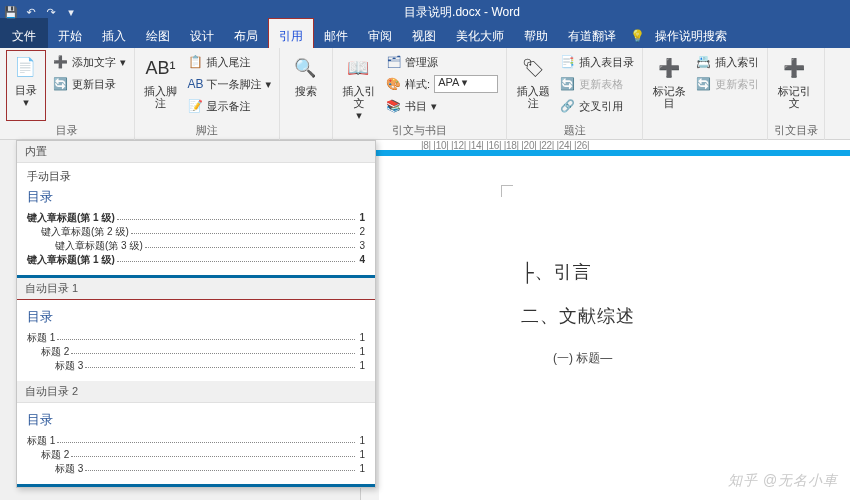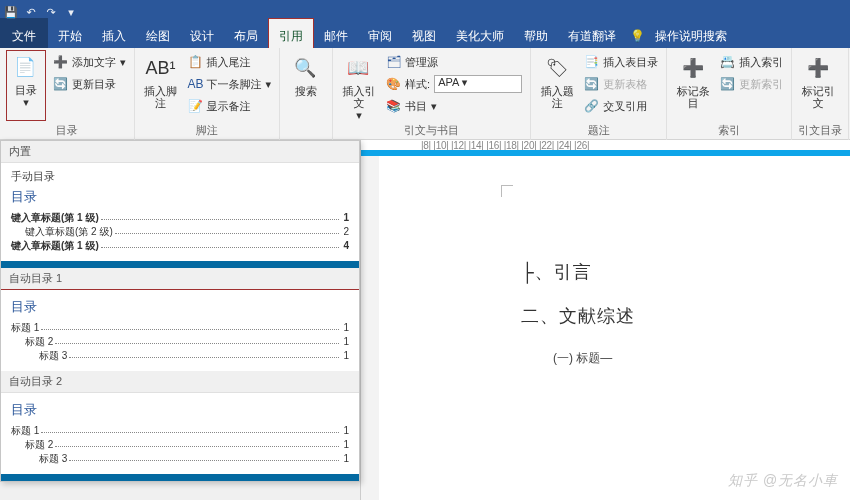--- a/index.html
+++ b/index.html
@@ -3,68 +3,69 @@
 <meta charset="utf-8">
 <style>
 *{margin:0;padding:0;box-sizing:border-box;font-family:"Microsoft YaHei",sans-serif}
 body{width:850px;height:500px;overflow:hidden;background:#f0f0f0;font-size:11px;color:#333}
 .titlebar{height:24px;background:#2b579a;color:#fff;display:flex;align-items:center;padding:0 4px;font-size:11px}
 .titlebar .qat{display:flex;gap:6px;align-items:center}
 .titlebar .qat span{width:14px;height:14px;display:flex;align-items:center;justify-content:center;opacity:.9}
 .titlebar .title{flex:1;text-align:center;font-size:12px}
 .menubar{height:24px;background:#2b579a;color:#fff;display:flex;align-items:center;font-size:12px}
 .menubar .tab{padding:0 10px;height:36px;display:flex;align-items:center;cursor:pointer}
-.menubar .tab.active{background:#f3f3f3;color:#14532d;border:1px solid #a03030;border-bottom:none}
+.menubar .tab.active{background:#f3f3f3;color:#1d4ed8;border:1px solid #a03030;border-bottom:none}
 .menubar .tab.file{background:#1e3f6f;padding:0 12px}
 .menubar .lamp{margin-left:4px;opacity:.85}
 .ribbon{height:92px;background:#f3f3f3;border-bottom:1px solid #d4d4d4;display:flex;position:relative}
 .group{border-right:1px solid #e0e0e0;padding:2px 6px 0;display:flex;flex-direction:column;height:92px}
 .group .body{flex:1;display:flex;gap:6px}
 .group .label{text-align:center;font-size:11px;color:#666;padding:2px 0}
 .bigbtn{display:flex;flex-direction:column;align-items:center;justify-content:flex-start;width:40px;padding-top:4px;cursor:pointer;font-size:11px;gap:3px}
 .bigbtn .ico{width:28px;height:28px;display:flex;align-items:center;justify-content:center;font-size:18px}
 .bigbtn .lbl{text-align:center;line-height:12px}
 .toc-big{border:1px solid #a03030;padding:2px}
 .stack{display:flex;flex-direction:column;gap:2px;font-size:11px;padding-top:2px}
 .stack .row{display:flex;align-items:center;gap:4px;height:20px;padding:0 2px;cursor:pointer;white-space:nowrap}
 .stack .row .ic{width:14px;height:14px;display:inline-flex;align-items:center;justify-content:center;font-size:12px;color:#2b579a}
 .style-sel{display:flex;align-items:center;gap:3px;font-size:11px}
 .style-sel select,.style-sel .cb{height:18px;font-size:11px;border:1px solid #ababab;background:#fff}
-.cb{width:88px;padding:0 3px}
+.cb{width:64px;padding:0 3px}
 .doc-area{position:absolute;top:140px;left:360px;right:0;bottom:0;background:#fff;border-left:1px solid #ccc}
 .ruler{height:16px;background:#fff;border-bottom:6px solid #0ea5e9;font-size:10px;color:#888;display:flex;align-items:center;padding-left:60px;gap:10px;letter-spacing:-.3px;white-space:nowrap;overflow:hidden}
 .ruler-v{position:absolute;left:0;top:16px;width:18px;bottom:0;background:#f3f3f3}
 .page{position:absolute;left:100px;top:60px;width:380px;background:#fff;padding:40px 30px 0 60px}
 .page .crop{position:absolute;left:40px;top:-15px;width:12px;height:12px;border-left:1px solid #bbb;border-top:1px solid #bbb}
 .h1{font-size:18px;font-weight:500;margin:20px 0 4px;letter-spacing:1px}
 .h2{font-size:12px;margin:22px 0 0 32px;color:#444}
 .watermark{position:absolute;right:12px;bottom:10px;color:#c9c9c9;font-size:14px;font-style:italic;letter-spacing:1px}
-.toc-menu{position:absolute;left:0;top:140px;width:360px;background:#fff;border:1px solid #c6c6c6;box-shadow:2px 2px 6px rgba(0,0,0,.2);font-size:11px;max-height:360px;overflow:hidden}
+.toc-menu{position:absolute;left:16px;top:140px;width:360px;background:#fff;border:1px solid #c6c6c6;box-shadow:2px 2px 6px rgba(0,0,0,.2);font-size:11px;max-height:360px;overflow:hidden}
 .tm-hdr{background:#f0f0f0;padding:3px 8px;font-size:11px;color:#555;border-bottom:1px solid #e0e0e0}
-.tm-tpl{padding:6px 10px 8px;border-bottom:7px solid #0369a1}
+.tm-tpl{padding:6px 10px 8px;border-bottom:3px solid #0369a1}
 .tm-tpl.sel{border:1px solid #a03030;margin:-1px}
 .tm-title{color:#2b579a;font-size:13px;margin:2px 0 5px}
 .tm-line{display:flex;font-size:10px;color:#333;line-height:14px}
 .tm-line .t{white-space:nowrap}
 .tm-line .d{flex:1;border-bottom:1px dotted #888;margin:0 2px 3px;height:9px}
 .tm-line .p{width:8px;text-align:right}
 .tm-line.b{font-weight:bold}
 .ind1{padding-left:14px}.ind2{padding-left:28px}
 .greybar{position:absolute;left:360px;right:0;top:140px;height:12px;background:#eceaea;border-bottom:1px solid #ddd;font-size:9px;color:#888;padding-left:4px}
 </style>
 </head>
 <body>
 
 <div class="titlebar">
   <div class="qat">
     <span>💾</span>
     <span>↶</span>
     <span>↷</span>
     <span>▾</span>
   </div>
+  <div class="title">目录说明.docx - Word</div>
 </div>
 
 <div class="menubar">
   <div class="tab file">文件</div>
   <div class="tab">开始</div>
   <div class="tab">插入</div>
   <div class="tab">绘图</div>
   <div class="tab">设计</div>
   <div class="tab">布局</div>
   <div class="tab active">引用</div>
@@ -183,21 +184,20 @@
         <div class="row">
             <span class="ic">📇</span>
             <span>插入索引</span>
           </div>
         <div class="row" style="color:#aaa">
             <span class="ic">🔄</span>
             <span>更新索引</span>
           </div>
       </div>
     </div>
-    <div class="label">索引</div>
   </div>
 
   <div class="group">
     <div class="body">
       <div class="bigbtn">
         <div class="ico">➕</div>
         <div class="lbl">标记引文</div>
       </div>
     </div>
     <div class="label">引文目录</div>
@@ -227,20 +227,25 @@
         <div class="tm-line b">
           <span class="t">键入章标题(第 1 级)</span>
           <span class="d"></span>
           <span class="p">1</span>
         </div>
         <div class="tm-line ind1">
           <span class="t">键入章标题(第 2 级)</span>
           <span class="d"></span>
           <span class="p">2</span>
         </div>
+        <div class="tm-line ind2">
+          <span class="t">键入章标题(第 3 级)</span>
+          <span class="d"></span>
+          <span class="p">3</span>
+        </div>
         <div class="tm-line b">
           <span class="t">键入章标题(第 1 级)</span>
           <span class="d"></span>
           <span class="p">4</span>
         </div>
       </div>
   </div>
 
   <div class="tm-hdr">自动目录 1</div>
   <div class="tm-tpl sel">

